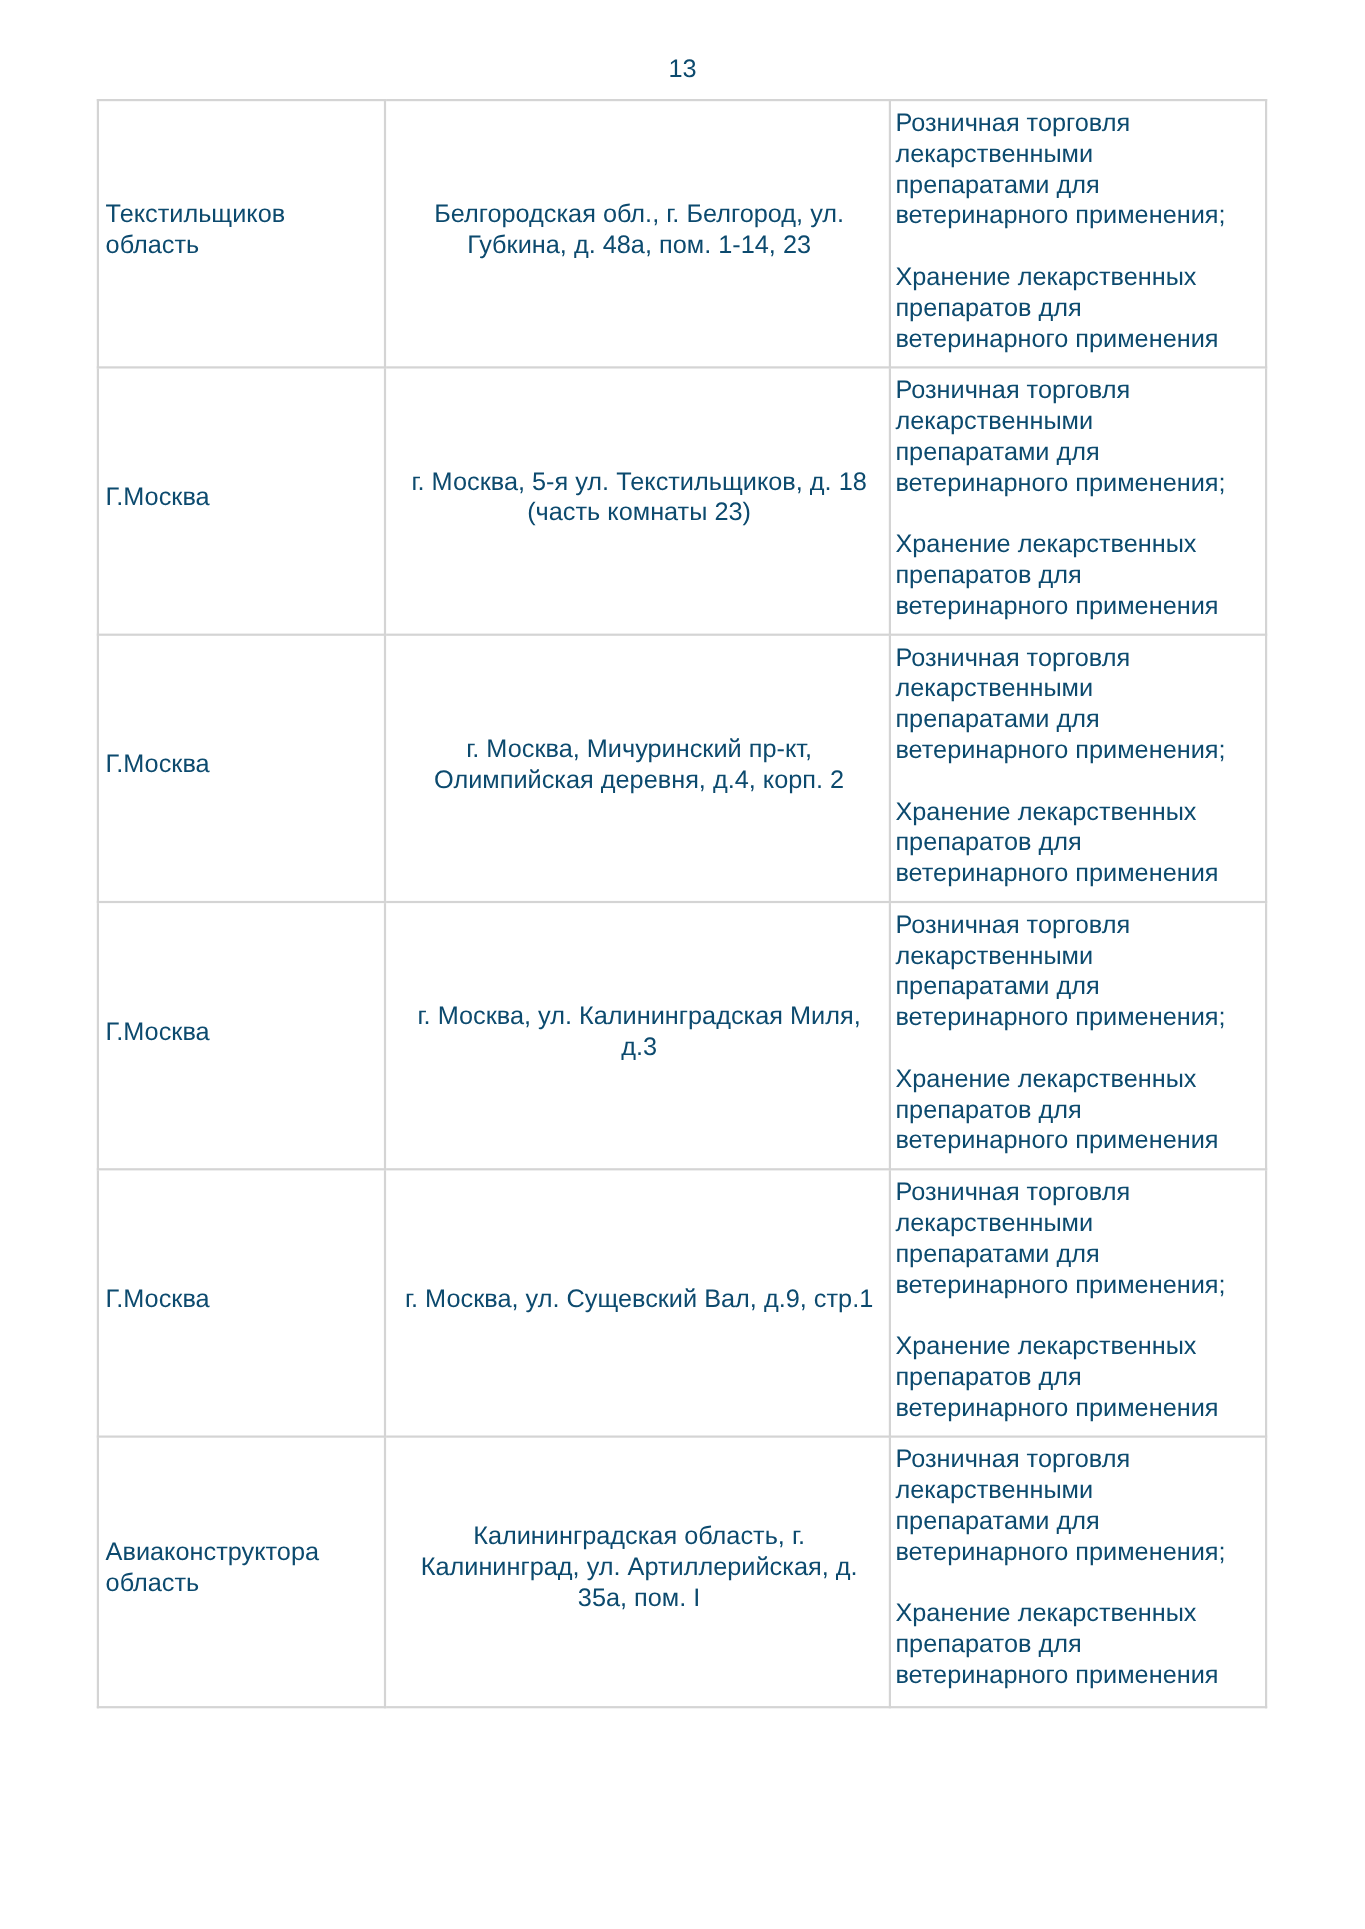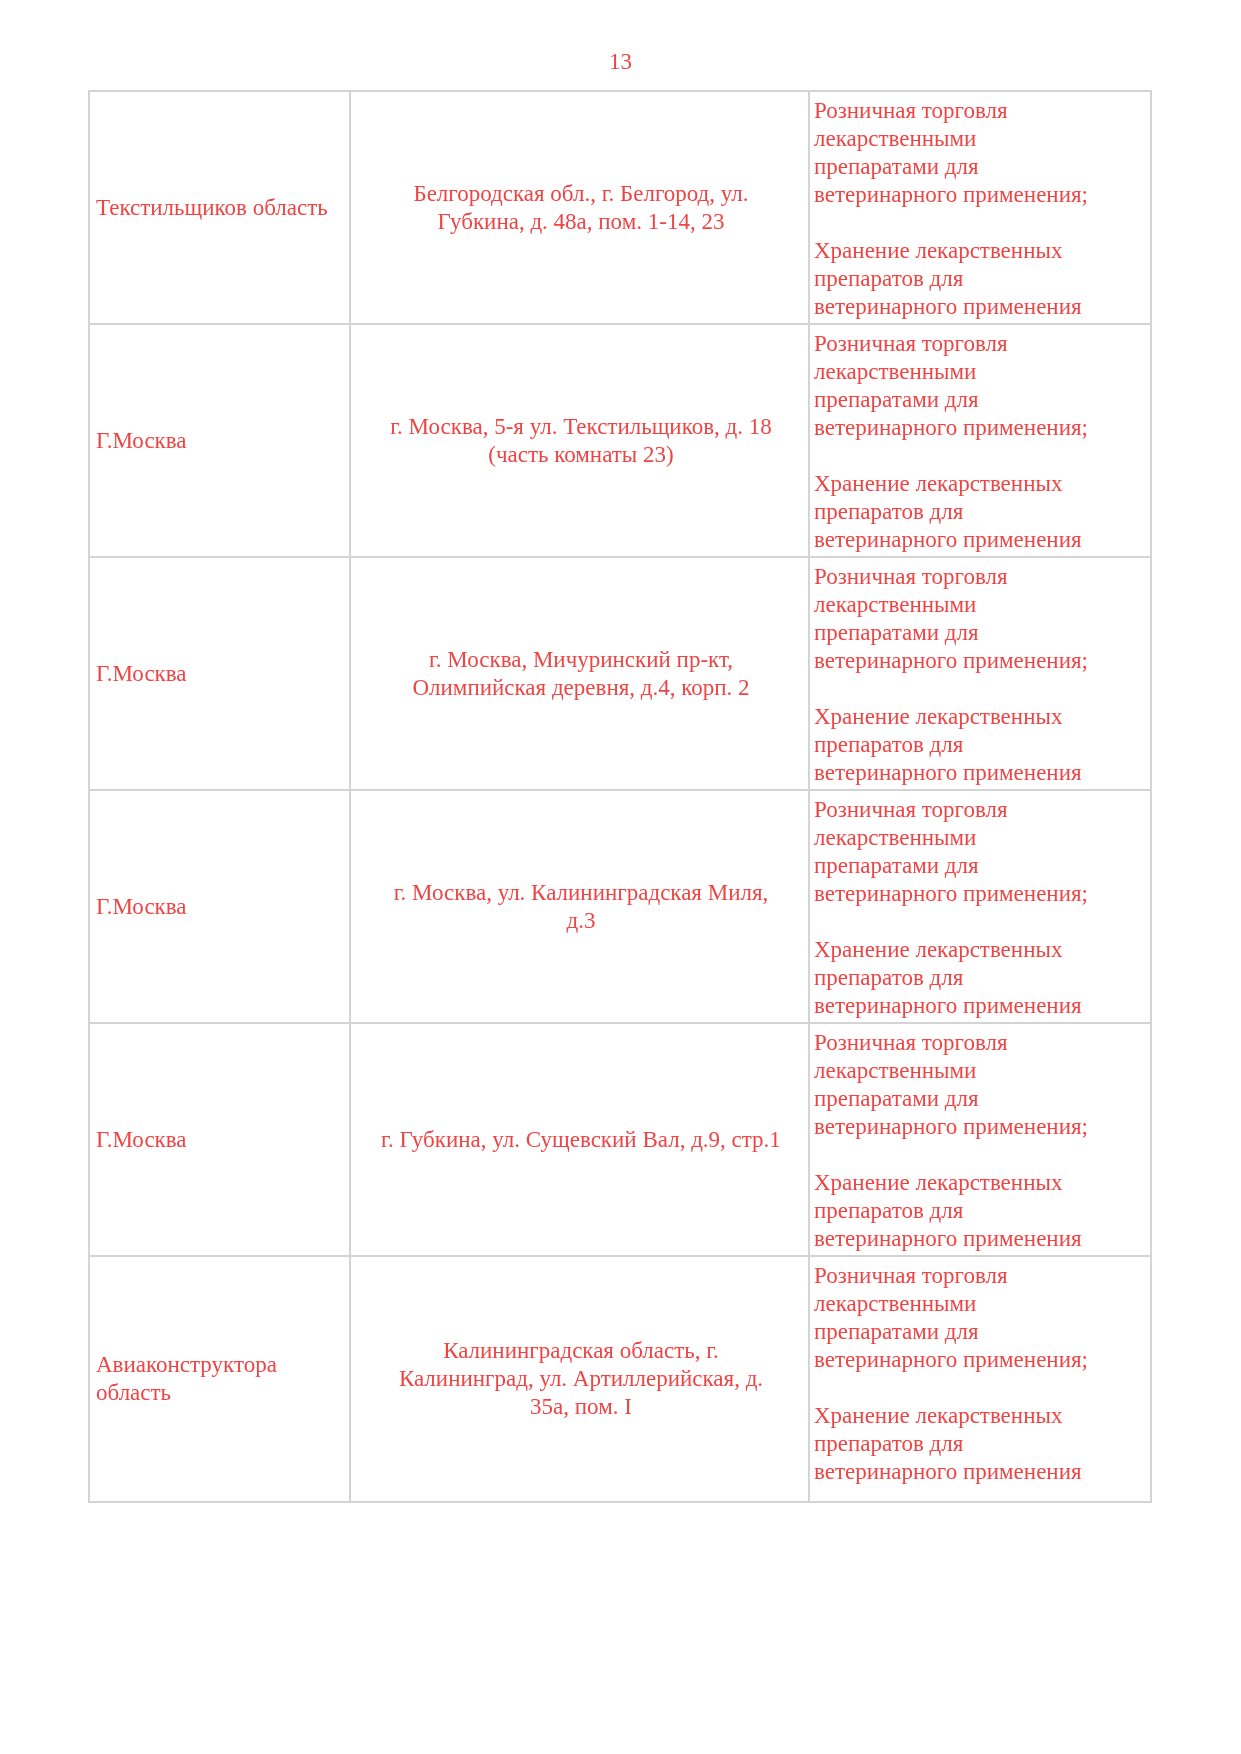--- a/index.html
+++ b/index.html
@@ -5,22 +5,22 @@
   html, body {
     margin: 0;
     padding: 0;
     background: #ffffff;
   }
   .page {
     position: relative;
     width: 1241px;
     height: 1586px;
     background: #ffffff;
-    color: #ef4444;
-    font-family: Liberation Serif, serif;
+    color: #0c4a6e;
+    font-family: Liberation Sans, sans-serif;
     overflow: hidden;
   }
   .page-number {
     position: absolute;
     top: 48px;
     left: 0;
     width: 1241px;
     text-align: center;
     font-size: 23px;
     line-height: 28px;
@@ -35,21 +35,21 @@
   }
   col.c1 { width: 261px; }
   col.c2 { width: 459px; }
   col.c3 { width: 342px; }
   .license-table td {
     border: 2px solid #d4d4d4;
     font-size: 23px;
     line-height: 28px;
     white-space: pre-line;
     overflow: hidden;
-    padding: 2px 2px 2px 6px;
+    padding: 2px 2px 12px 6px;
     margin-left: 48px;
   }
   .license-table tr { height: 228px; }
   .license-table tr.row-last { height: 246px; }
   td.region-cell {
     vertical-align: middle;
   }
   td.address-cell {
     vertical-align: middle;
     padding-left: 5px;
@@ -122,21 +122,21 @@
 лекарственными
 препаратами для
 ветеринарного применения;
 
 Хранение лекарственных
 препаратов для
 ветеринарного применения</td>
       </tr>
       <tr>
         <td class="region-cell">Г.Москва</td>
-        <td class="address-cell">г. Губкина, ул. Сущевский Вал, д.9, стр.1</td>
+        <td class="address-cell">г. Москва, ул. Сущевский Вал, д.9, стр.1</td>
         <td class="activity-cell">Розничная торговля
 лекарственными
 препаратами для
 ветеринарного применения;
 
 Хранение лекарственных
 препаратов для
 ветеринарного применения</td>
       </tr>
       <tr class="row-last">

